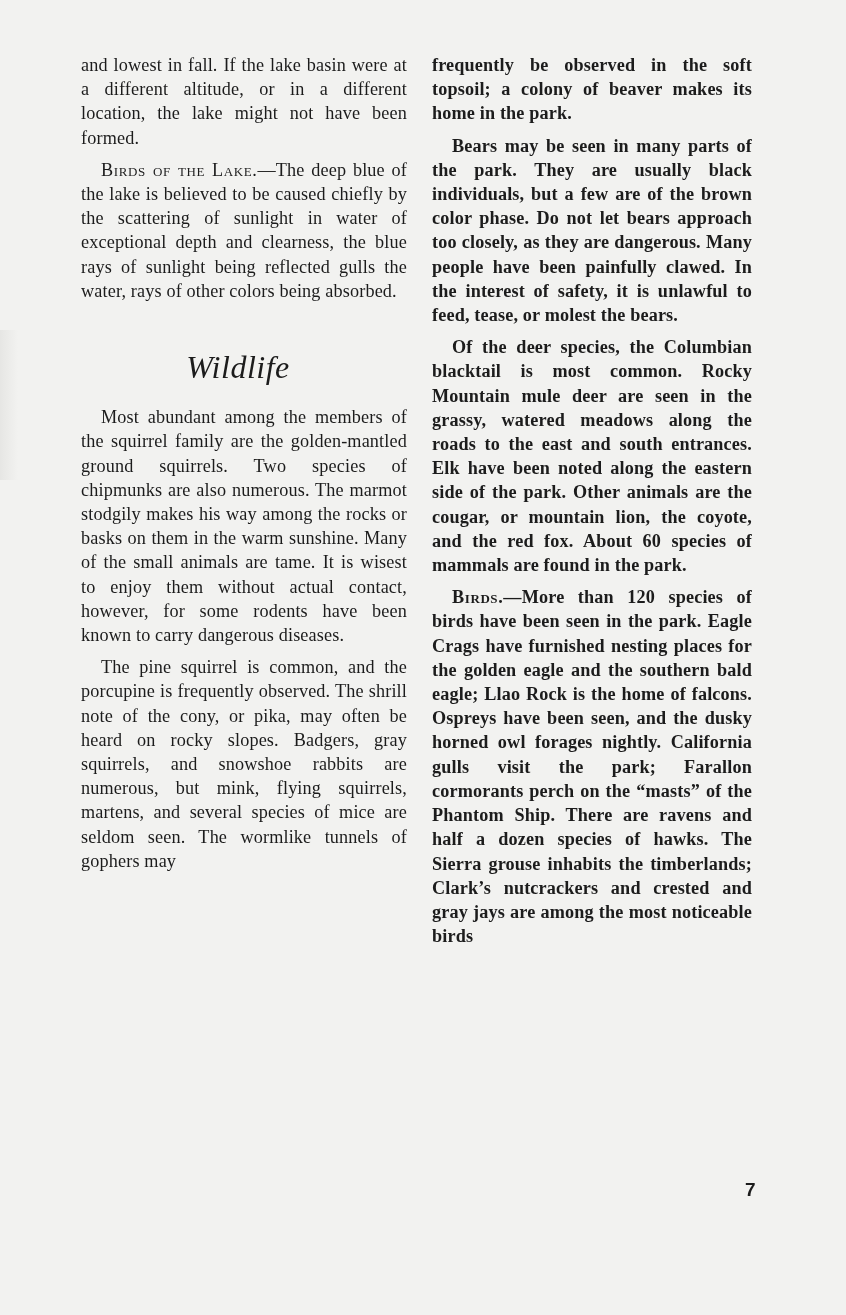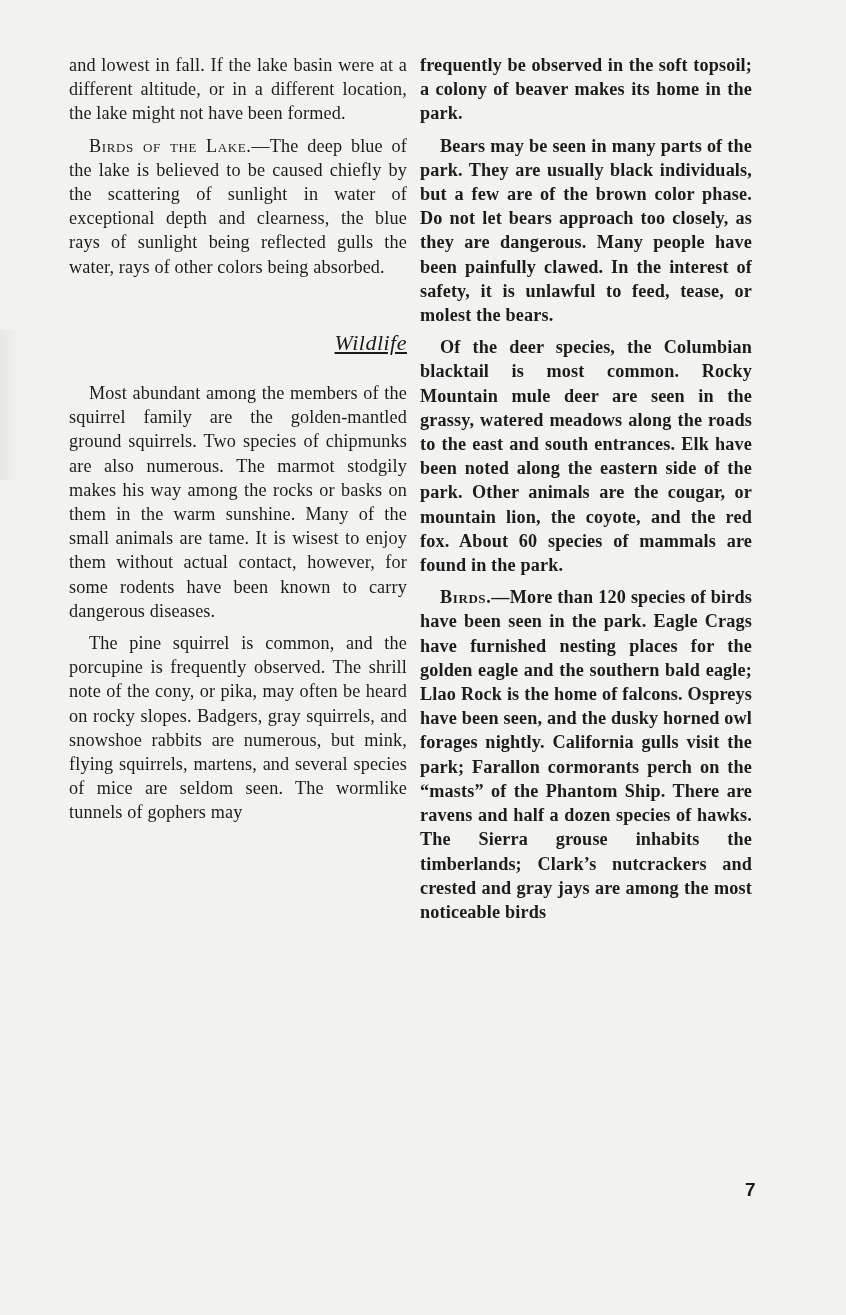--- a/index.html
+++ b/index.html
@@ -19,33 +19,32 @@
     position: absolute;
     top: 53px;
     width: 338px;
     font-size: 18.2px;
     line-height: 24.2px;
     text-align: justify;
     letter-spacing: 0.15px;
   }
   .col-left { left: 69px; }
   .col-right { left: 420px; width: 332px; font-weight: bold; }
-  p { margin: 0 0 8px 0; text-indent: 0; }
+  p { margin: 0 0 8px 12px; text-indent: 0; }
   p.indent { text-indent: 20px; }
   .sc {
     font-variant: small-caps;
     letter-spacing: 0.6px;
   }
   .section-title {
     font-style: italic;
-    font-size: 22px;
-    text-align: right;
+    font-size: 32px;
+    text-align: center;
     margin: 52px 0 26px 0;
     letter-spacing: 0.5px;
-    text-decoration: underline;
   }
   .page-number {
     position: absolute;
     left: 745px; top: 1179px;
     font-family: "Liberation Sans", "DejaVu Sans", sans-serif;
     font-weight: bold;
     font-size: 19px;
   }
 </style>
 </head>

